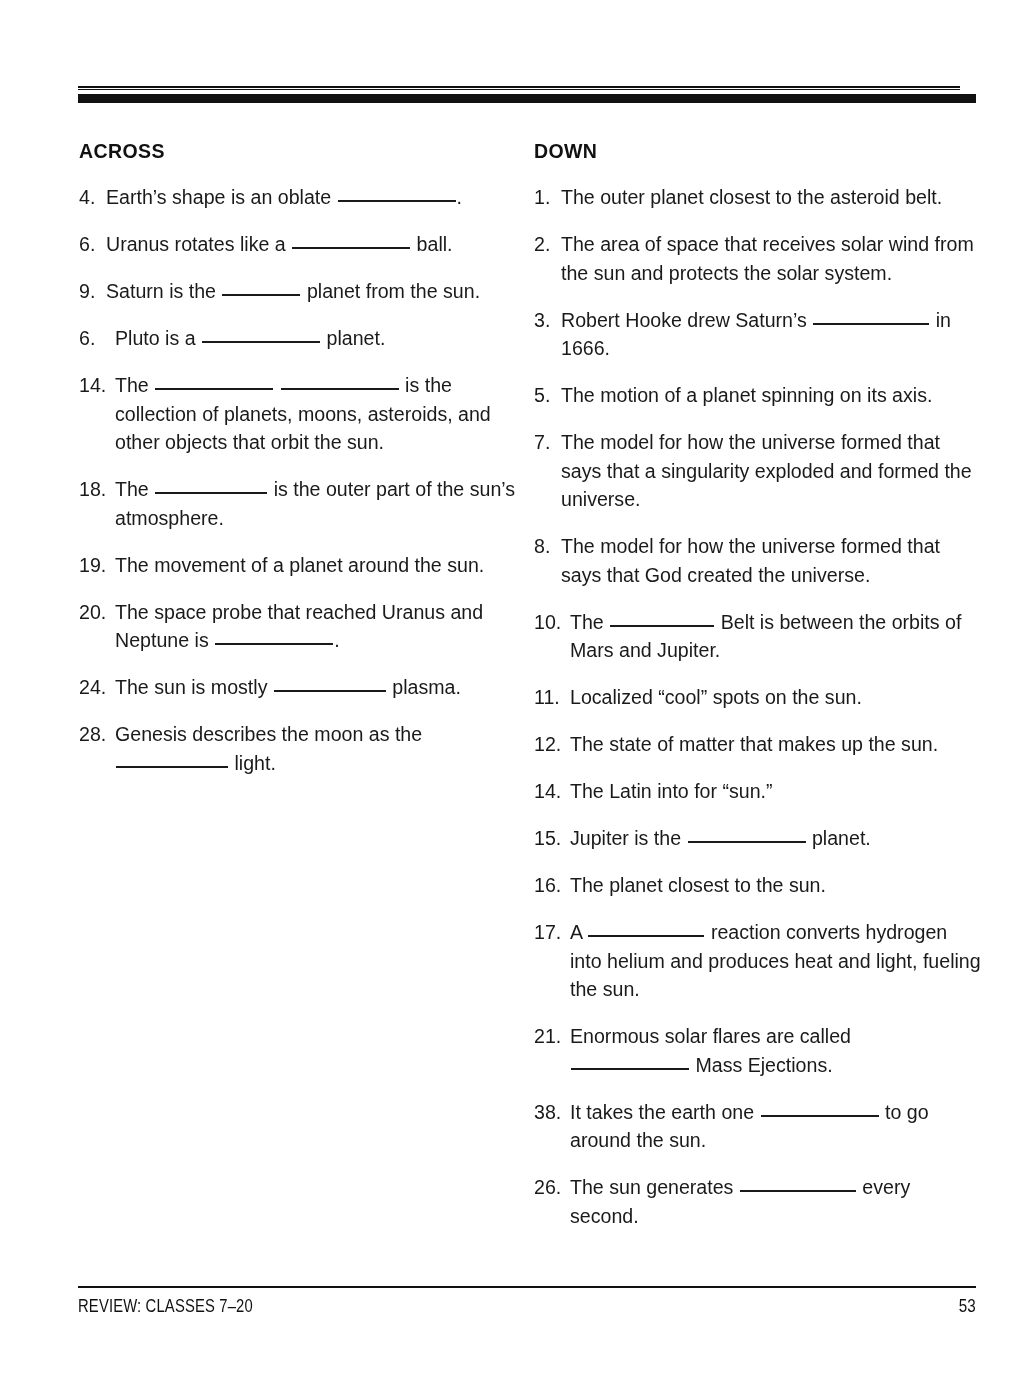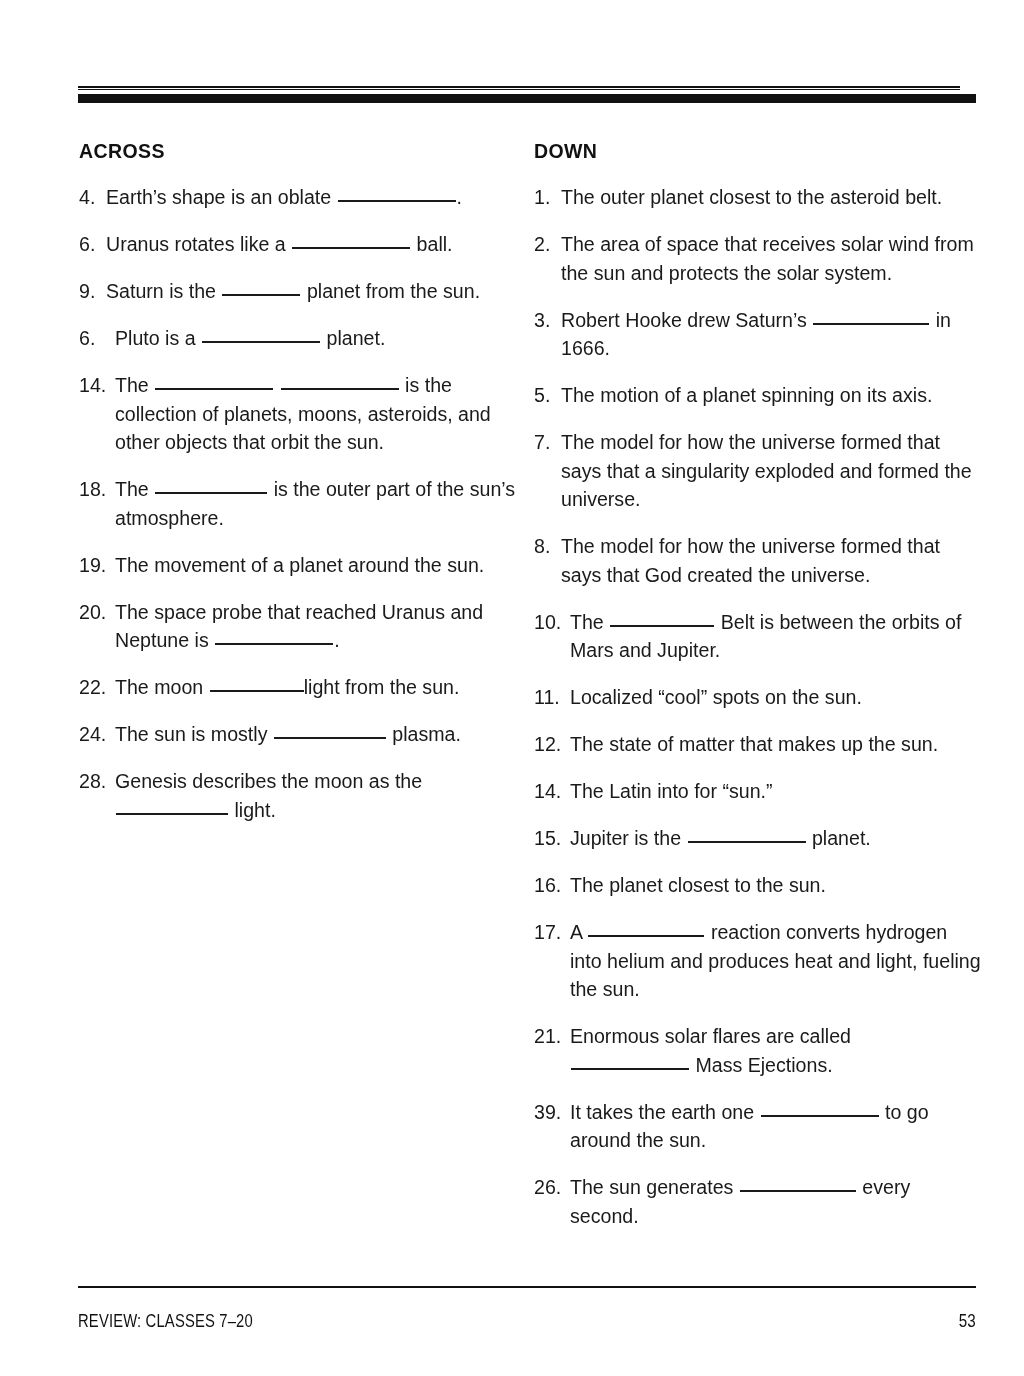--- a/index.html
+++ b/index.html
@@ -111,21 +111,21 @@
   }
   .footer-rule {
     width: 898px;
     height: 2px;
     background: #111111;
   }
   .footer-row {
     display: flex;
     justify-content: space-between;
     align-items: baseline;
-    margin-top: 22px;
+    margin-top: 7px;
     font-size: 18.5px;
     color: #111111;
   }
   .footer-left {
     transform: scaleX(0.80);
     transform-origin: left center;
     white-space: nowrap;
     letter-spacing: 0.2px;
   }
   .footer-right {
@@ -176,24 +176,20 @@
           </div>
           <div class="clue">
             <span class="clue-num w2">19.</span>
             <span class="clue-body"><span>The movement of a planet around the sun.</span></span>
           </div>
           <div class="clue">
             <span class="clue-num w2">20.</span>
             <span class="clue-body"><span>The space probe that reached Uranus and Neptune is </span><span class="blank" style="width: 118px;"></span><span>.</span></span>
           </div>
           <div class="clue">
-            <span class="clue-num w2">22.</span>
-            <span class="clue-body"><span>The moon </span><span class="blank tight-right" style="width: 94px;"></span><span>light from the sun.</span></span>
-          </div>
-          <div class="clue">
             <span class="clue-num w2">24.</span>
             <span class="clue-body"><span>The sun is mostly </span><span class="blank" style="width: 112px;"></span><span> plasma.</span></span>
           </div>
           <div class="clue">
             <span class="clue-num w2">28.</span>
             <span class="clue-body"><span>Genesis describes the moon as the </span><span class="indent-deep"></span><span class="blank" style="width: 112px;"></span><span> light.</span></span>
           </div>
         </div>
     </div>
 
@@ -250,21 +246,21 @@
           </div>
           <div class="clue">
             <span class="clue-num w2">17.</span>
             <span class="clue-body"><span>A </span><span class="blank" style="width: 116px;"></span><span> reaction converts hydrogen into helium and produces heat and light, fueling the sun.</span></span>
           </div>
           <div class="clue">
             <span class="clue-num w2">21.</span>
             <span class="clue-body"><span>Enormous solar flares are called </span><span class="indent-deep"></span><span class="blank" style="width: 118px;"></span><span> Mass Ejections.</span></span>
           </div>
           <div class="clue">
-            <span class="clue-num w2">39.</span>
+            <span class="clue-num w2">38.</span>
             <span class="clue-body"><span>It takes the earth one </span><span class="blank" style="width: 118px;"></span><span> to go around the sun.</span></span>
           </div>
           <div class="clue">
             <span class="clue-num w2">26.</span>
             <span class="clue-body"><span>The sun generates </span><span class="blank" style="width: 116px;"></span><span> every second.</span></span>
           </div>
         </div>
     </div>
 
   </div>

